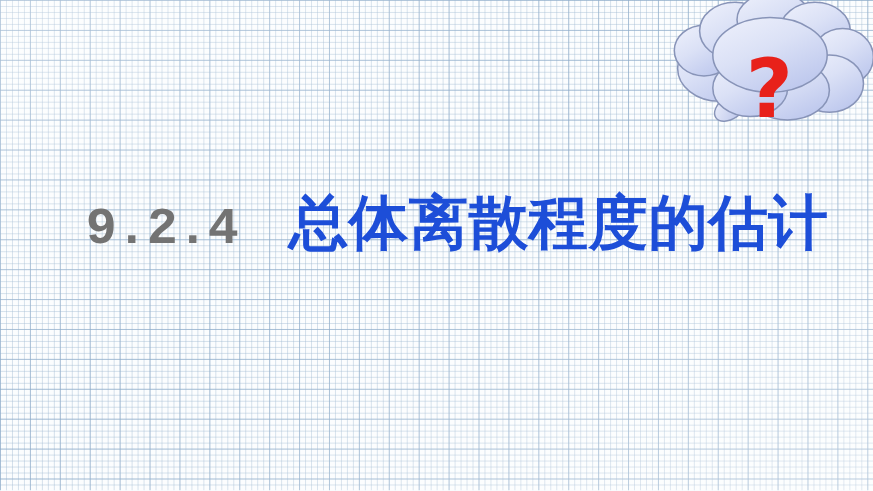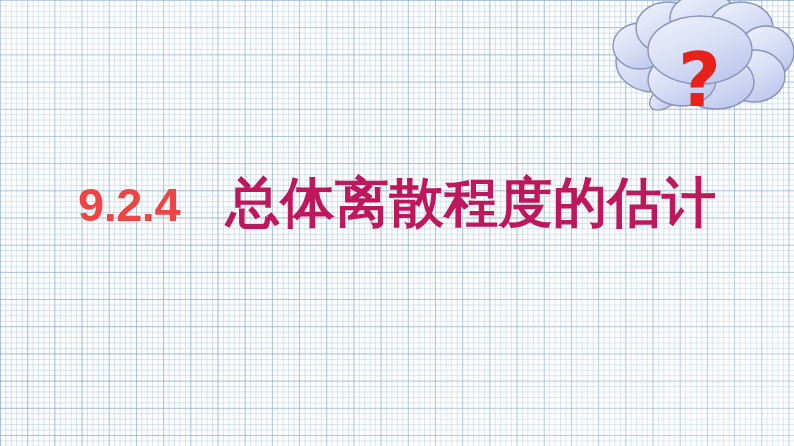--- a/index.html
+++ b/index.html
@@ -67,37 +67,37 @@
   
   #title-block {
     position: absolute;
     left: 78px;
     top: 176px;
     display: flex;
     align-items: baseline;
     white-space: nowrap;
   }
   #title-number {
-    font-family: Liberation Sans, sans-serif;
+    font-family: Liberation Mono, monospace;
     font-weight: 700;
     font-size: 47px;
     line-height: 1;
-    color: #ef4444;
+    color: #737373;
     letter-spacing: -0.5px;
   }
   #title-gap {
     display: inline-block;
     width: 46px;
   }
   #title-text {
     font-family: "DejaVu Sans", "Liberation Sans", sans-serif;
     font-weight: 700;
     font-size: 54px;
     line-height: 1;
-    color: #be185d;
+    color: #1d4ed8;
     letter-spacing: 0.5px;
   }
 </style>
 </head>
 <body>
 
 <div id="slide">
 
   <div id="grid-minor"></div>
   <div id="grid-major"></div>

